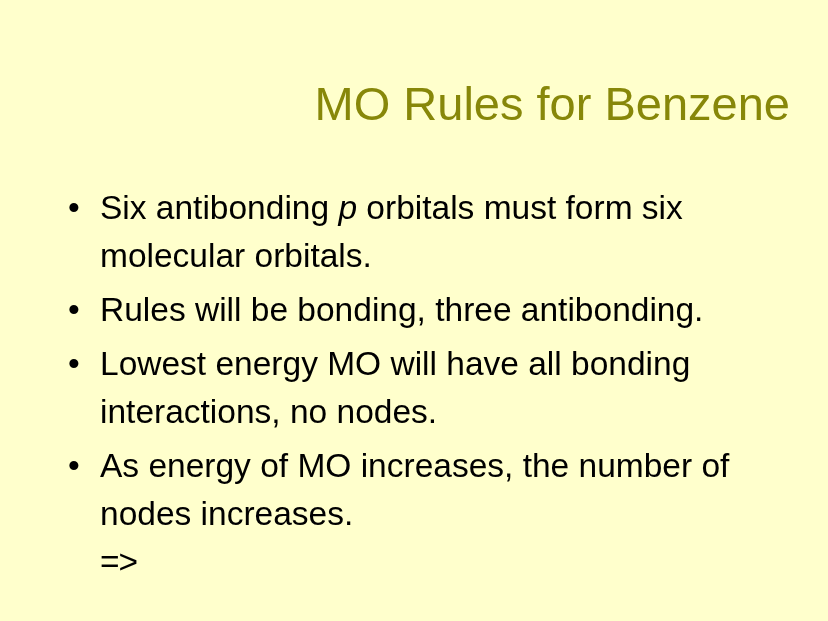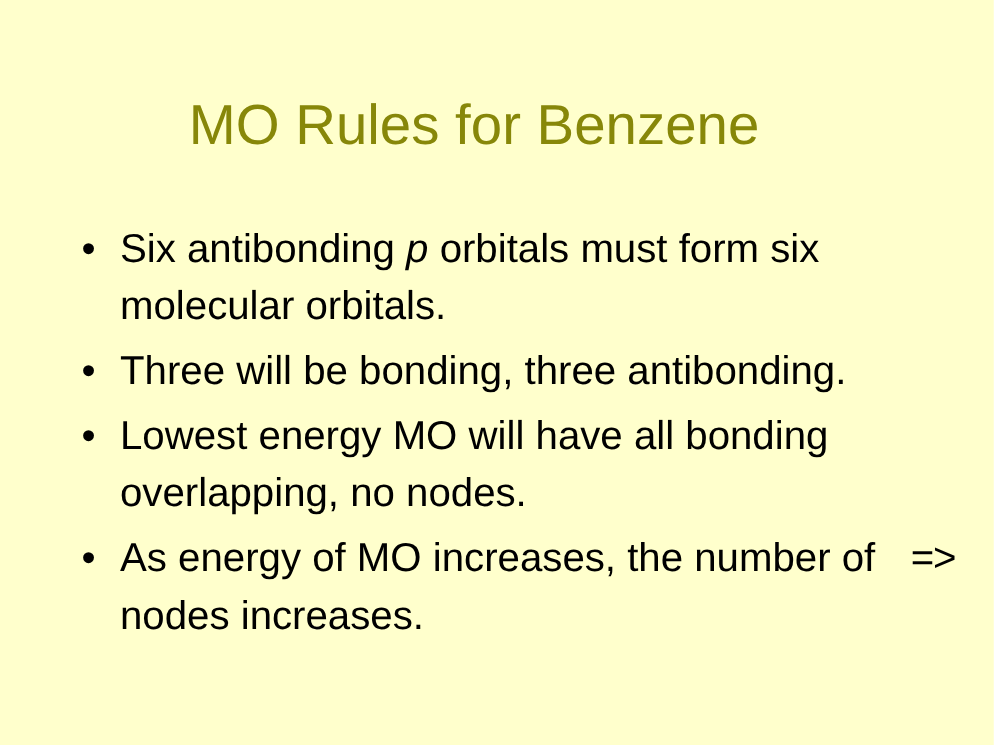--- a/index.html
+++ b/index.html
@@ -17,21 +17,21 @@
     width: 828px;
     height: 621px;
     background: #ffffcc;
     box-sizing: border-box;
   }
   #slide-title {
     position: absolute;
     left: 0;
     top: 76px;
     width: 790px;
-    text-align: center;
+    text-align: right;
     color: #878709;
     font-size: 47px;
     font-weight: normal;
     line-height: 56px;
     letter-spacing: 0px;
     white-space: nowrap;
   }
   #bullet-list {
     position: absolute;
     left: 62px;
@@ -66,20 +66,21 @@
     display: block;
   }
   .bullet-text i {
     font-style: italic;
   }
   .tail-row {
     display: flex;
     justify-content: flex-end;
     align-items: baseline;
     width: 696px;
+    flex-direction: column;
   }
   .tail-arrow {
     letter-spacing: -1px;
   }
 </style>
 </head>
 <body>
 
 <div id="slide">
 
@@ -87,26 +88,26 @@
 
   <ul id="bullet-list">
 
     <li class="bullet-item">
       <span class="bullet-dot">•</span>
       <span class="bullet-text"><span>Six antibonding </span><i>p</i><span> orbitals must form six molecular orbitals.</span></span>
     </li>
 
     <li class="bullet-item">
       <span class="bullet-dot">•</span>
-      <span class="bullet-text">Three will be bonding, three antibonding.</span>
+      <span class="bullet-text">Rules will be bonding, three antibonding.</span>
     </li>
 
     <li class="bullet-item">
       <span class="bullet-dot">•</span>
-      <span class="bullet-text">Lowest energy MO will have all bonding overlapping, no nodes.</span>
+      <span class="bullet-text">Lowest energy MO will have all bonding interactions, no nodes.</span>
     </li>
 
     <li class="bullet-item">
       <span class="bullet-dot">•</span>
       <span class="bullet-text">
         <span class="tail-row">
           <span>As energy of MO increases, the number of nodes increases.</span>
           <span class="tail-arrow">=&gt;</span>
         </span>
       </span>

